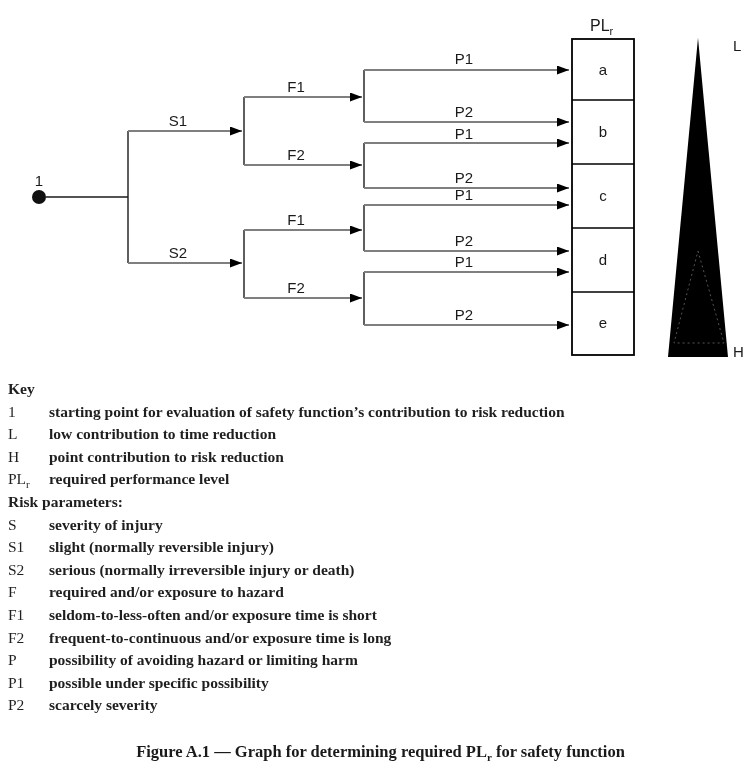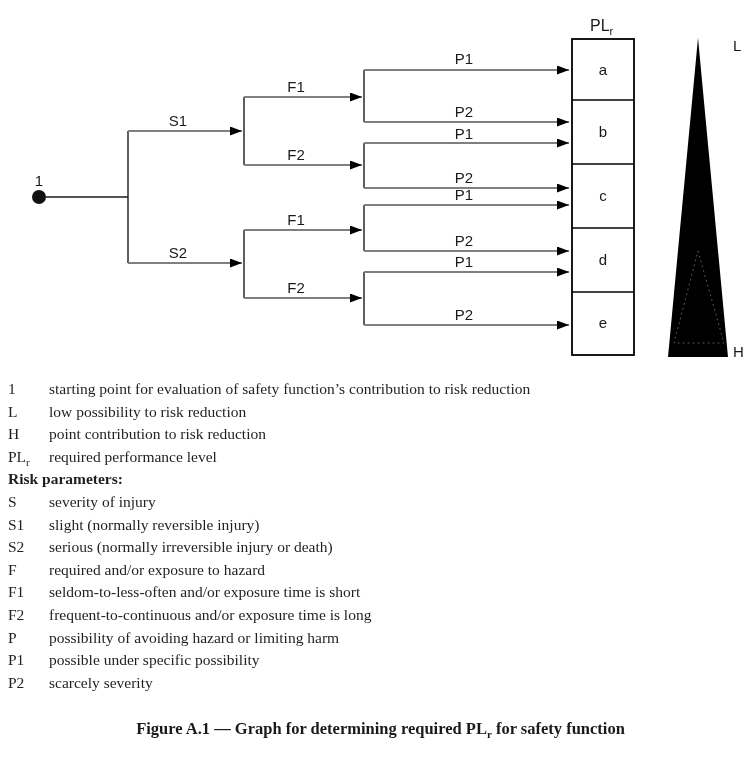--- a/index.html
+++ b/index.html
@@ -16,21 +16,21 @@
   .box-letter{font-family:"Liberation Sans", sans-serif;font-size:15px;fill:#1a1a1a;}
   .plr-main{font-family:"Liberation Sans", sans-serif;font-size:16px;fill:#1a1a1a;}
   .plr-sub{font-size:11px;}
   .risk-triangle{fill:#000000;stroke:none;}
   .inner-dashed{fill:none;stroke:#555555;stroke-width:1;stroke-dasharray:2,3;}
   
   #key-section{padding:8px 10px 0 8px;font-size:15.5px;line-height:22.6px;}
   .khead{font-weight:bold;}
   .krow{display:flex;}
   .kterm{width:41px;flex:0 0 41px;}
-  .kdef{flex:1;}
+  .kdef{flex:1;font-weight:bold;}
   sub{font-size:11px;line-height:0;}
   
   #caption{margin-top:25px;text-align:center;font-weight:bold;font-size:16.5px;color:#1a1a1a;padding-left:8px;}
 </style>
 </head>
 <body>
 
 <div id="page">
 
   <svg id="figure-svg" width="753" height="370" viewBox="0 0 753 370">
@@ -100,28 +100,29 @@
     <text class="box-letter" x="603" y="265" text-anchor="middle">d</text>
     <text class="box-letter" x="603" y="328" text-anchor="middle">e</text>
 
     <polygon class="risk-triangle" points="698,38 728,357 668,357"></polygon>
     <polygon class="inner-dashed" points="698,251 724,343 674,343"></polygon>
     <text class="diagram-label" x="733" y="51">L</text>
     <text class="diagram-label" x="733" y="357">H</text>
   </svg>
 
   <div id="key-section">
+    <div class="khead">Key</div>
 
     <div class="krow">
       <span class="kterm">1</span>
       <span class="kdef">starting point for evaluation of safety function’s contribution to risk reduction</span>
     </div>
     <div class="krow">
       <span class="kterm">L</span>
-      <span class="kdef">low possibility to risk reduction</span>
+      <span class="kdef">low contribution to time reduction</span>
     </div>
     <div class="krow">
       <span class="kterm">H</span>
       <span class="kdef">point contribution to risk reduction</span>
     </div>
     <div class="krow">
       <span class="kterm"><span>PL</span><sub>r</sub></span>
       <span class="kdef">required performance level</span>
     </div>
 

